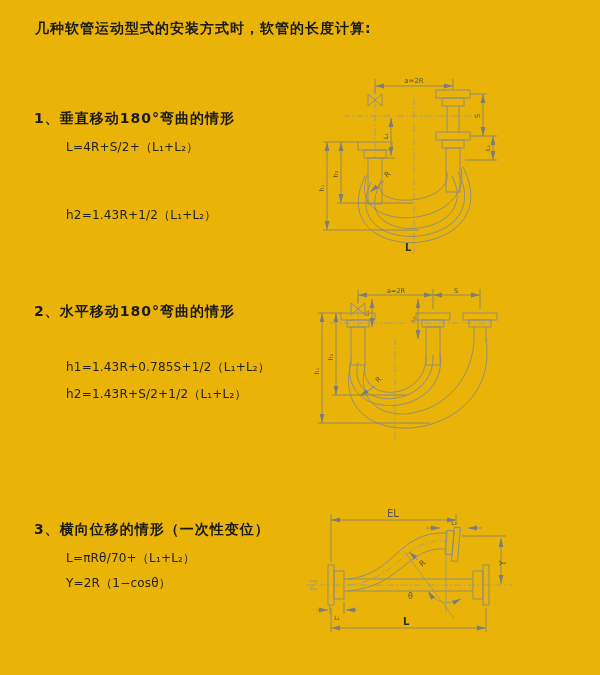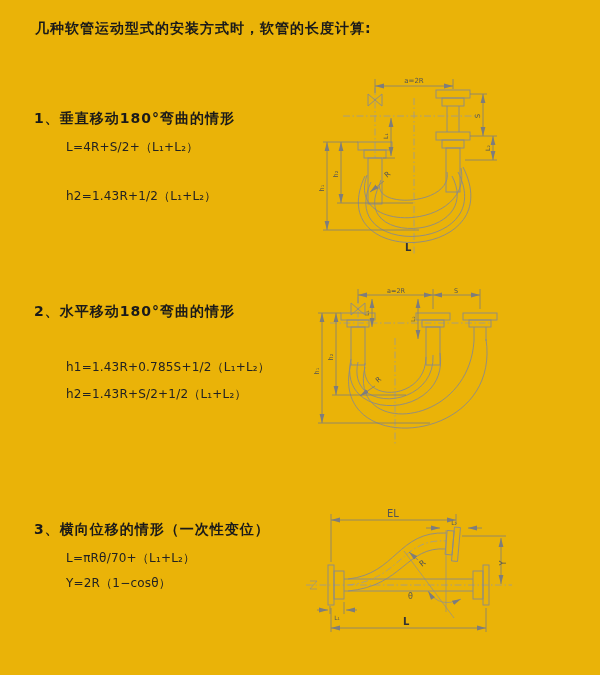--- a/index.html
+++ b/index.html
@@ -30,21 +30,21 @@
 </style>
 </head>
 <body>
 
 <div class="page">
 
   <div class="title">几种软管运动型式的安装方式时，软管的长度计算:</div>
 
   <div class="heading" style="top:110px">1、垂直移动180°弯曲的情形</div>
   <div class="formula" style="top:139px">L=4R+S/2+（L₁+L₂）</div>
-  <div class="formula" style="top:188px">h2=1.43R+1/2（L₁+L₂）</div>
+  <div class="formula" style="top:207px">h2=1.43R+1/2（L₁+L₂）</div>
 
   <svg style="left:315px;top:70px" width="280" height="192" viewBox="0 0 280 192">
     <defs>
       <marker id="a1E" markerWidth="10" markerHeight="6" refX="9" refY="3" orient="auto" markerUnits="userSpaceOnUse">
         <path d="M0,0.6 L9,3 L0,5.4 Z" fill="#7d7d7d"></path>
         </marker>
       <marker id="a1S" markerWidth="10" markerHeight="6" refX="0" refY="3" orient="auto" markerUnits="userSpaceOnUse">
         <path d="M9,0.6 L0,3 L9,5.4 Z" fill="#7d7d7d"></path>
         </marker>
       <pattern id="hx1" width="3.5" height="3.5" patternUnits="userSpaceOnUse">

